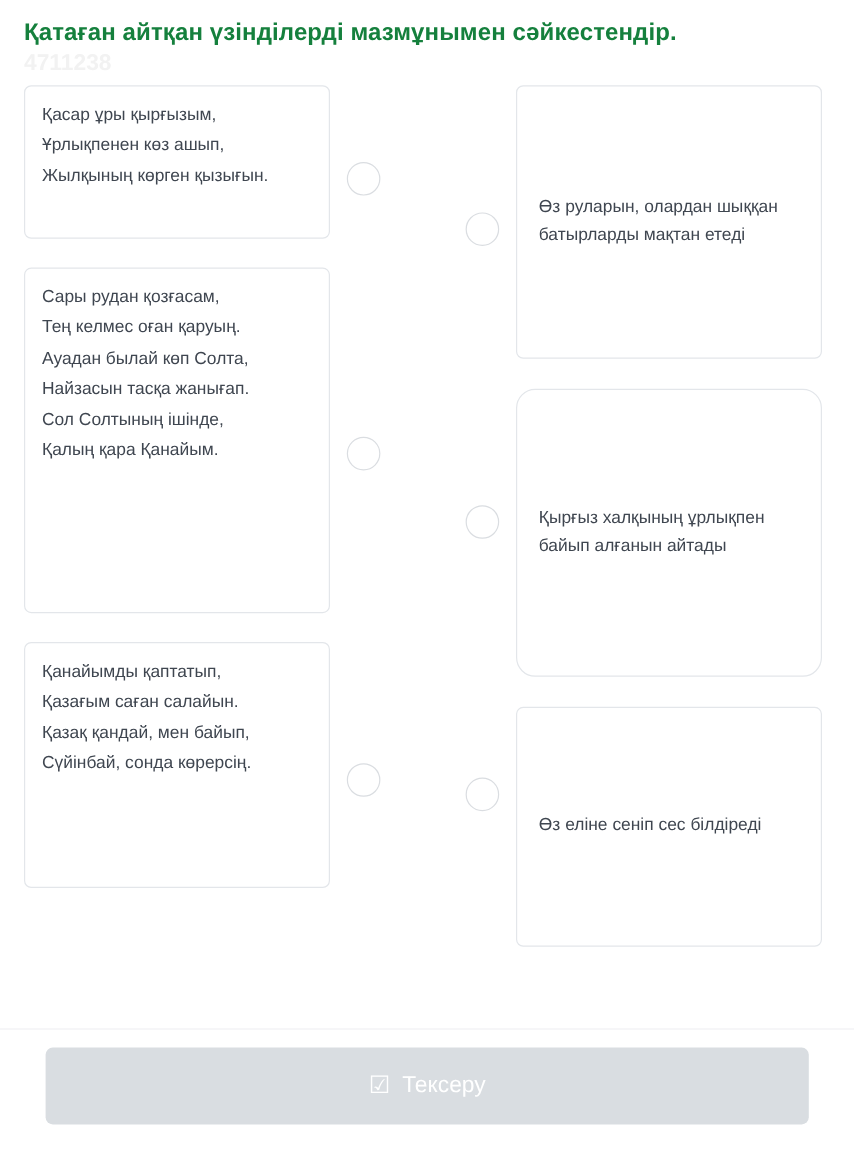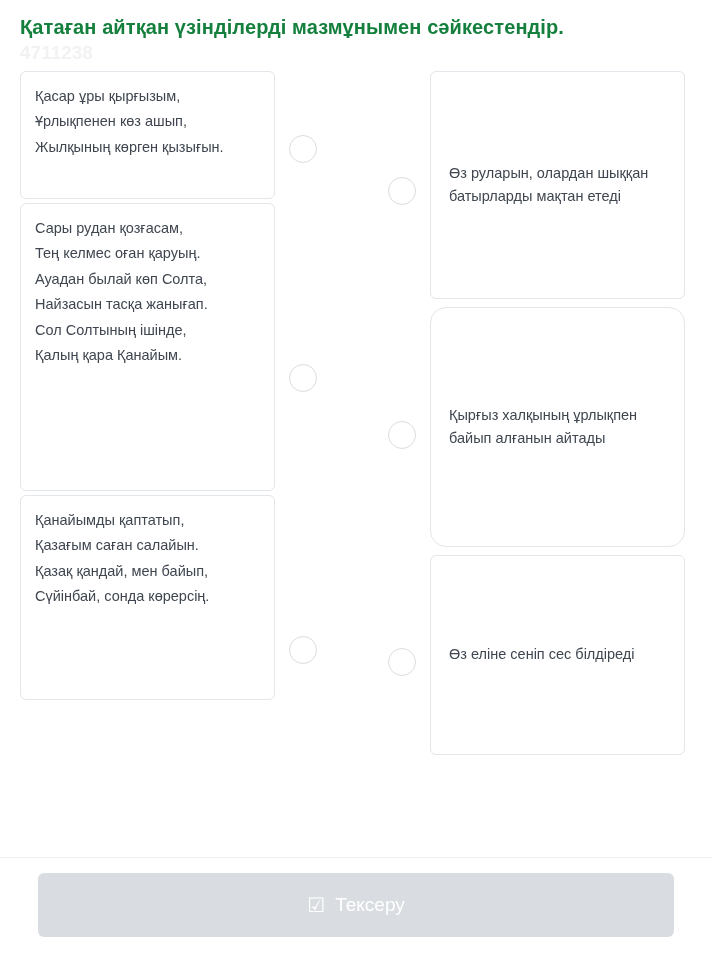--- a/index.html
+++ b/index.html
@@ -56,40 +56,40 @@
   }
   .col-left { margin-left: 0; }
   .col-right { margin-right: 7px; }
 
   .card {
     border: 1px solid #e3e6ea;
     border-radius: 6px;
     background: #fff;
     box-sizing: border-box;
     padding: 12px 14px;
-    margin-bottom: 4px;
+    margin-bottom: 24px;
     font-size: 14.5px;
     line-height: 1.62;
     color: #3f4650;
   }
   .card .line {
     margin: 0;
     padding: 1px 0;
   }
 
   
   .left-0 { min-height: 128px; }
   .left-1 { min-height: 288px; }
   .left-2 { min-height: 205px; }
 
   .right-card {
     display: flex;
     align-items: center;
     padding: 28px 18px;
-    margin-bottom: 8px;
+    margin-bottom: 25px;
   }
   .right-0 { min-height: 228px; }
   .right-1 { min-height: 240px; border-radius: 16px; }
   .right-2 { min-height: 200px; }
   .right-card .text {
     font-size: 14.5px;
     line-height: 1.62;
     color: #3f4650;
   }
 

